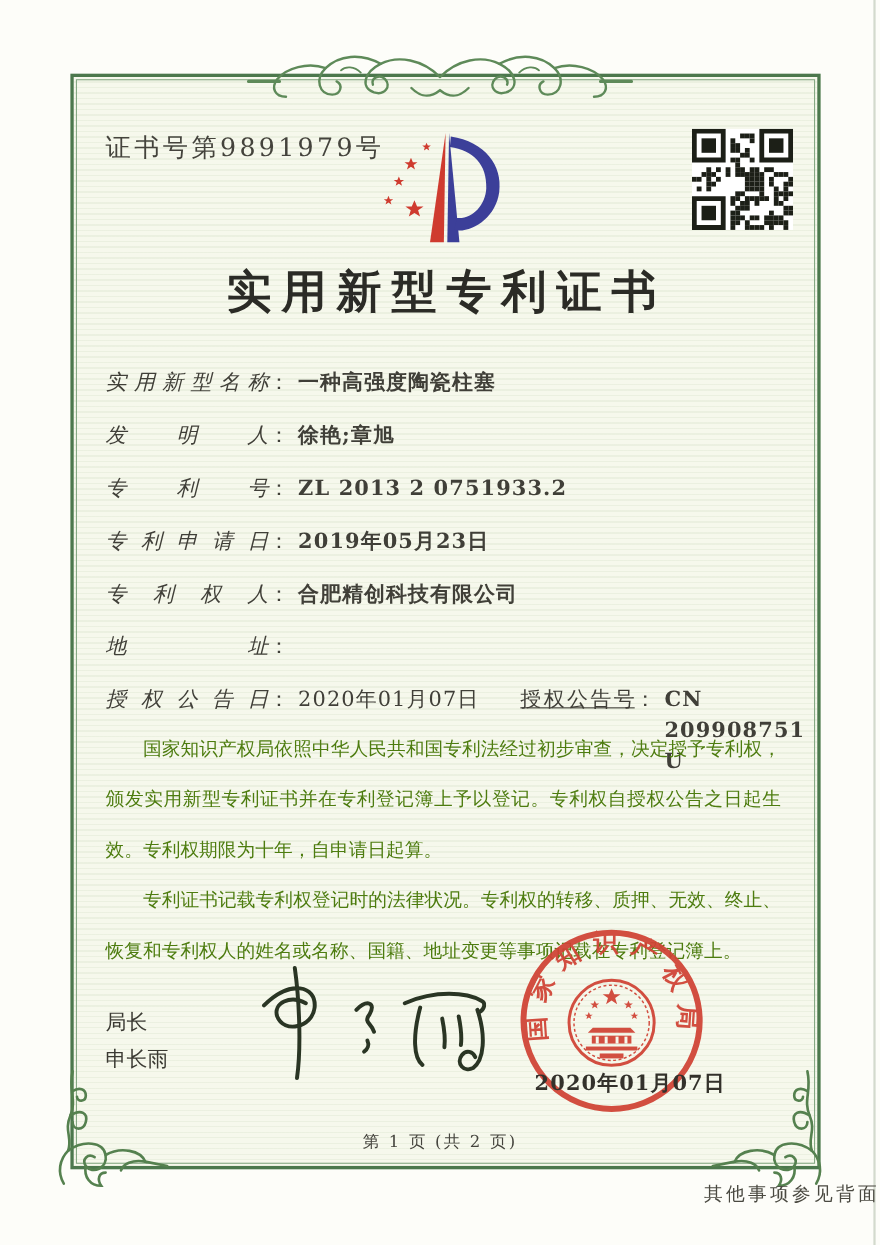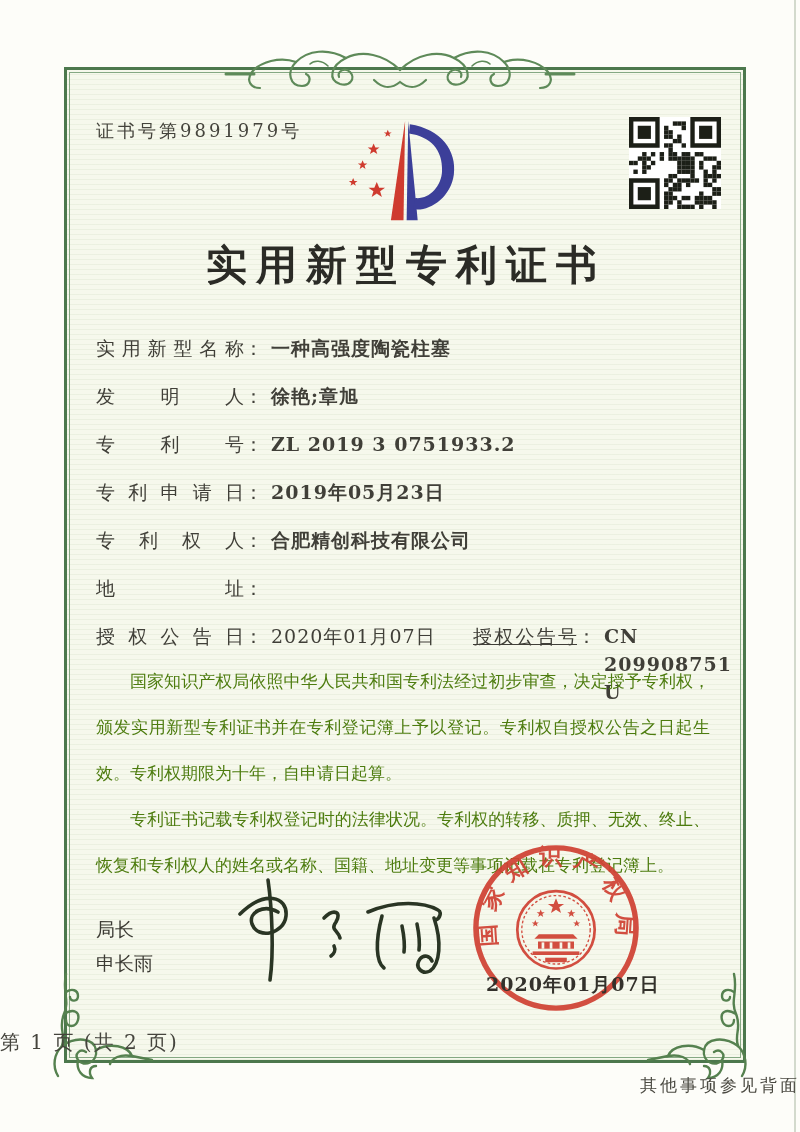--- a/index.html
+++ b/index.html
@@ -21,50 +21,50 @@
         rgba(0,0,0,0) 1px, rgba(0,0,0,0) 5px),
       #f6f8ec;
   }
   .frame-inner{position:absolute;left:2px;top:2px;right:2px;bottom:2px;border:1px solid #85a883;pointer-events:none;}
   .ornament{position:absolute;pointer-events:none;}
   .orn-top{left:224px;top:36px;width:352px;height:64px;}
   .orn-bl{left:36px;top:972px;width:118px;height:112px;}
   .orn-br{left:646px;top:972px;width:118px;height:112px;transform:scaleX(-1);}
 
   
-  .cert-number{position:absolute;left:96px;top:119px;font-size:18px;letter-spacing:3px;color:#44433c;}
+  .cert-number{position:absolute;left:96px;top:119px;font-size:23px;letter-spacing:3px;color:#44433c;}
   .logo{position:absolute;left:336px;top:110px;width:124px;height:118px;}
   .qr{position:absolute;left:629px;top:117px;width:92px;height:92px;}
   .title{
     position:absolute;left:6px;top:238px;width:100%;text-align:center;
     font-size:41px;font-weight:bold;letter-spacing:9px;color:#2b2b26;
   }
 
   
   .fields{position:absolute;left:96px;top:334px;width:616px;font-size:19px;color:#403f38;}
   .field-row{margin-bottom:20px;line-height:28px;display:flex;align-items:flex-start;}
-  .field-label{display:inline-block;width:148px;flex:0 0 148px;text-align:justify;text-align-last:justify;}
+  .field-label{display:inline-block;width:148px;flex:0 0 148px;text-align:justify;text-align-last:justify;font-style:italic;}
   .field-colon{flex:0 0 auto;margin-right:8px;}
   .field-value{flex:1 1 auto;letter-spacing:1px;font-weight:bold;}
   .grant-row{margin-bottom:0;}
   .grant-value{flex:0 0 168px;letter-spacing:1px;}
   .grant-label2{display:inline-block;width:104px;flex:0 0 104px;margin-left:34px;text-align:justify;text-align-last:justify;text-decoration:underline;}
 
   
   .body-text{position:absolute;left:96px;top:658px;width:614px;font-size:17px;line-height:46px;color:#4d7c0f;text-align:justify;}
   .body-text p{margin:0;text-indent:2em;}
 
   
   .officer{position:absolute;left:96px;top:912px;font-size:19px;line-height:34px;color:#3b3a33;}
   .signature{position:absolute;left:212px;top:868px;width:230px;height:120px;}
   .seal{position:absolute;left:466px;top:838px;width:180px;height:180px;opacity:.93;}
   .seal-date{position:absolute;left:486px;top:972px;font-size:19px;letter-spacing:1px;color:#33312b;font-weight:bold;z-index:5;}
 
   
-  .page-num{position:absolute;left:0;top:1029px;width:100%;text-align:left;font-size:20px;letter-spacing:2px;color:#45443d;}
+  .page-num{position:absolute;left:0;top:1029px;width:100%;text-align:center;font-size:15px;letter-spacing:2px;color:#45443d;}
   .back-note{position:absolute;left:0;top:1074px;width:100%;text-align:right;font-size:17px;letter-spacing:3px;color:#4a4941;}
 </style>
 </head>
 <body>
 
 <div class="page-edge"></div>
 
 <div class="frame">
   <div class="frame-inner"></div>
 </div>
@@ -270,21 +270,21 @@
       <span class="field-value">一种高强度陶瓷柱塞</span>
   </div>
   <div class="field-row">
     <span class="field-label">发明人</span>
       <span class="field-colon">：</span>
       <span class="field-value">徐艳;章旭</span>
   </div>
   <div class="field-row">
     <span class="field-label">专利号</span>
       <span class="field-colon">：</span>
-      <span class="field-value">ZL 2019 3 0751933.2</span>
+      <span class="field-value">ZL 2013 2 0751933.2</span>
   </div>
   <div class="field-row">
     <span class="field-label">专利申请日</span>
       <span class="field-colon">：</span>
       <span class="field-value">2019年05月23日</span>
   </div>
   <div class="field-row">
     <span class="field-label">专利权人</span>
       <span class="field-colon">：</span>
       <span class="field-value">合肥精创科技有限公司</span>

